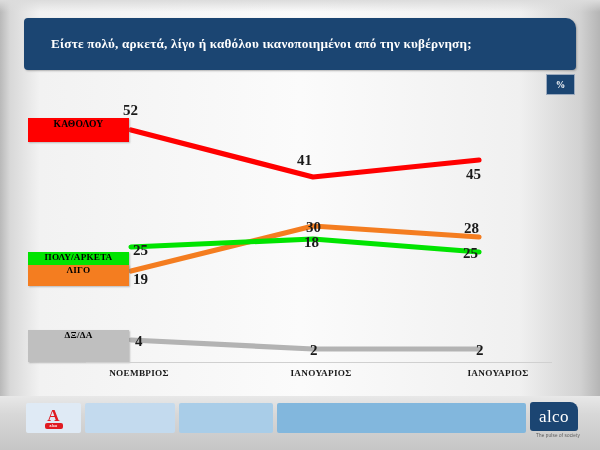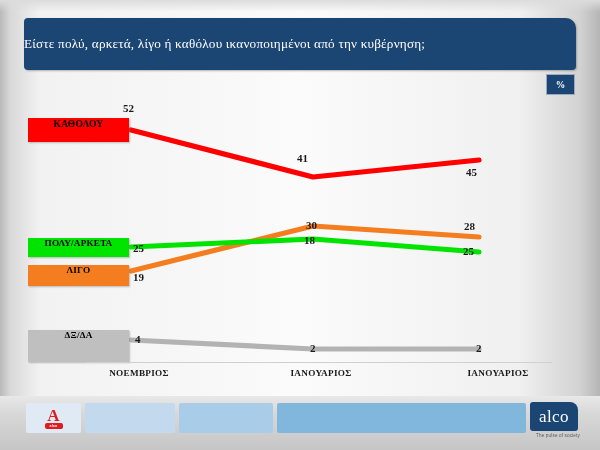--- a/index.html
+++ b/index.html
@@ -40,23 +40,23 @@
     height: 52px;
     background: #1b4572;
     border-radius: 4px 10px 4px 4px;
     box-shadow: 1px 1px 2px rgba(120,120,120,.55);
     display: flex;
     align-items: center;
   }
   .title-text {
     color: #ffffff;
     font-size: 13.2px;
-    font-weight: normal;
+    font-weight: bold;
     letter-spacing: .2px;
-    padding-left: 0;
+    padding-left: 27px;
     font-family: "Liberation Serif", serif;
   }
 
   
   .pct-badge {
     position: absolute;
     right: 25px;
     top: 74px;
     width: 27px;
     height: 19px;
@@ -96,39 +96,39 @@
     font-family: "Liberation Serif", serif;
     box-shadow: 1px 1px 1.5px rgba(130,130,130,.5);
   }
   .chip-kath {
     left: 28px; top: 118px;
     width: 101px; height: 24px;
     background: #ff0000;
     font-size: 9.6px;
   }
   .chip-poly {
-    left: 28px; top: 238px;
+    left: 28px; top: 252px;
     width: 101px; height: 19px;
     background: #00e400;
   }
   .chip-ligo {
     left: 28px; top: 265px;
     width: 101px; height: 21px;
     background: #f47d20;
   }
   .chip-dxda {
     left: 28px; top: 330px;
     width: 101px; height: 32px;
     background: #bfbfbf;
   }
 
   
   .vlabel {
     position: absolute;
-    font-size: 11px;
+    font-size: 15px;
     font-weight: bold;
     color: #1a1a1a;
     font-family: "Liberation Serif", serif;
     white-space: nowrap;
   }
 
   
   .axis-line {
     position: absolute;
     left: 86px;

